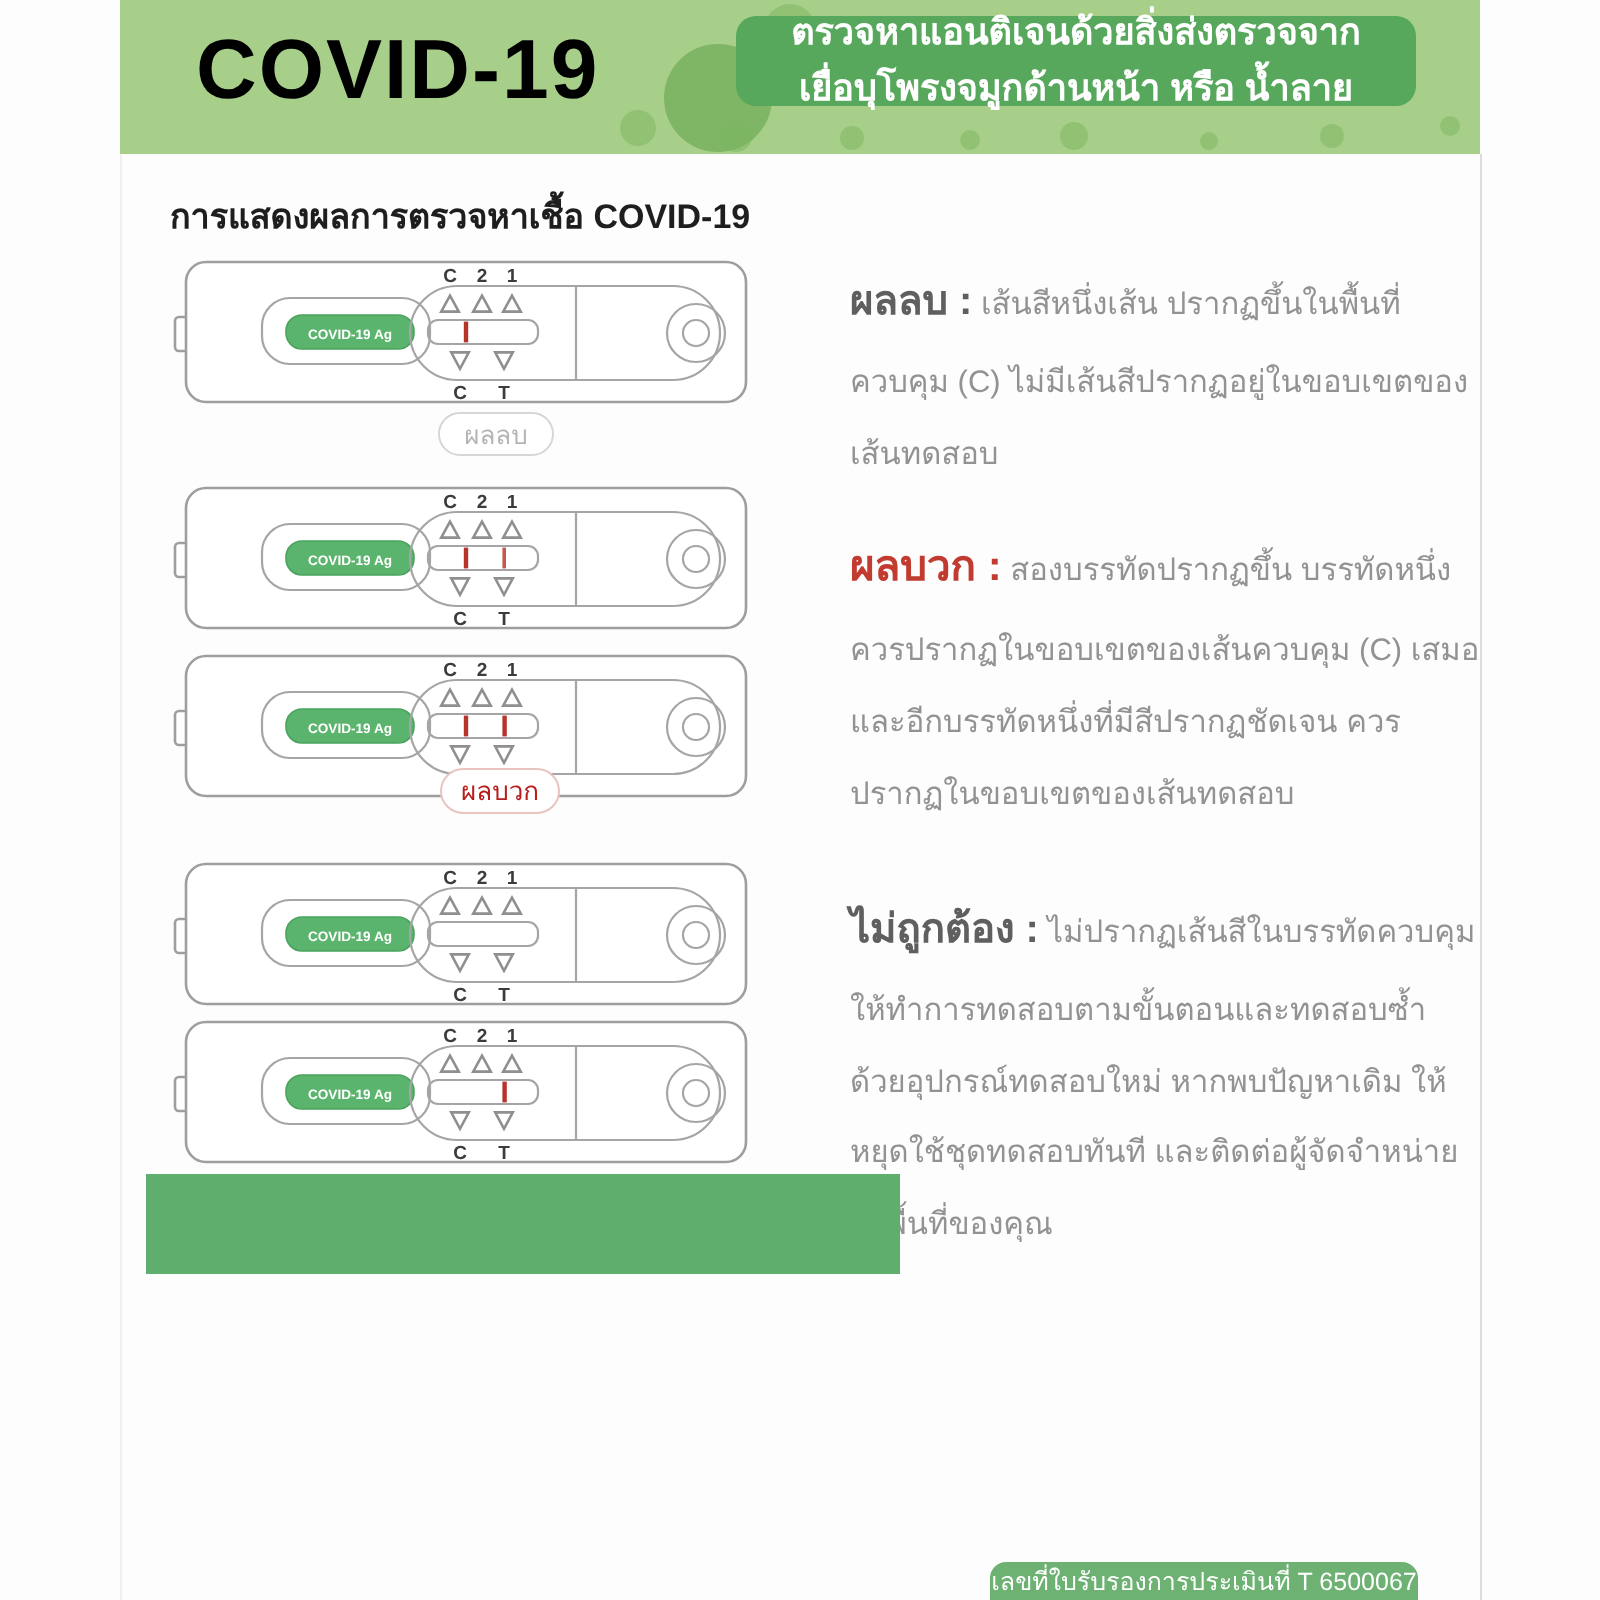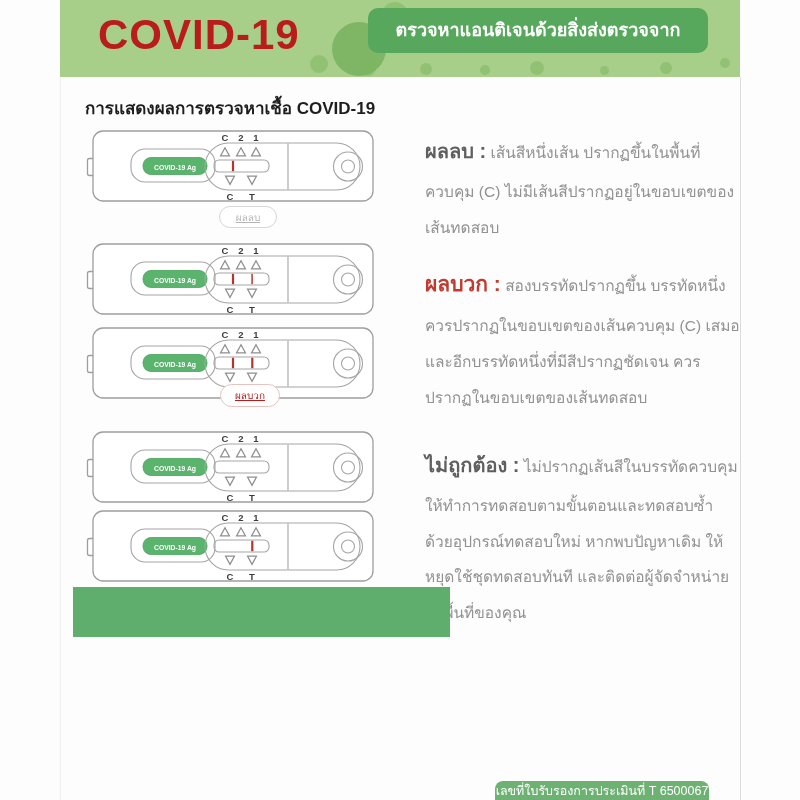--- a/index.html
+++ b/index.html
@@ -1,20 +1,20 @@
 <!DOCTYPE html>
 <html><head>
 <meta charset="utf-8">
 <style>
   html,body{margin:0;padding:0;background:#ffffff;}
   #page{position:relative;width:800px;height:800px;background:#fdfdfd;overflow:hidden;
         font-family:"Liberation Sans","DejaVu Sans",sans-serif;}
   
   .header{position:absolute;left:60px;top:0;width:680px;height:77px;background:#a7cf89;overflow:hidden;}
-  .covid-title{position:absolute;left:38px;top:11px;font-size:42px;font-weight:bold;color:#b91c1c;letter-spacing:1px;}
+  .covid-title{position:absolute;left:38px;top:11px;font-size:42px;font-weight:bold;color:#000000;letter-spacing:1px;}
   .subtitle-box{position:absolute;left:308px;top:8px;width:340px;height:45px;background:#57a85c;border-radius:10px;
         color:#fff;font-weight:bold;font-size:18px;text-align:center;display:flex;flex-direction:column;
         justify-content:center;line-height:1.55;}
   .virus{position:absolute;border-radius:50%;background:#7cb65e;opacity:.5;}
   .virus.dark{background:#5da348;opacity:.55;}
   
   .right-border{position:absolute;left:740px;top:77px;width:1px;height:723px;background:#dcdcdc;}
   .left-border{position:absolute;left:60px;top:77px;width:1px;height:723px;background:#f0f0f0;}
   .section-title{position:absolute;left:85px;top:94px;font-size:17px;font-weight:bold;color:#1e1e1e;}
   
@@ -22,21 +22,21 @@
   .cassette svg{display:block;width:288px;height:72px;overflow:visible;}
   .cassette .st{fill:#ffffff;stroke:#9e9e9e;stroke-width:1.3;}
   .cassette .thin{fill:none;stroke:#a5a5a5;stroke-width:1.1;}
   .cassette .tri{fill:#ffffff;stroke:#8f8f8f;stroke-width:1.3;}
   .cassette text{fill:#3c3c3c;font-weight:bold;font-family:"Liberation Sans","DejaVu Sans",sans-serif;}
   .cassette .mk{font-size:9.5px;}
   .cassette .ag{fill:#ffffff;font-size:6.8px;}
   .c1{top:130px;} .c2{top:243px;} .c3{top:327px;} .c4{top:431px;} .c5{top:510px;}
   
   .pill{position:absolute;border-radius:13px;display:flex;align-items:center;justify-content:center;
-        font-size:10px;background:#fff;box-sizing:border-box;text-decoration:underline;}
+        font-size:13px;background:#fff;box-sizing:border-box;}
   .pill-neg{left:219px;top:206px;width:58px;height:22px;border:1.5px solid #d6d6d6;color:#b5b5b5;}
   .pill-pos{left:220px;top:384px;width:60px;height:23px;border:1.5px solid #e7c4c0;color:#b91c1c;}
   
   .desc{position:absolute;left:425px;width:316px;color:#929292;font-size:15.5px;line-height:2.3;}
   .desc .lead{font-weight:bold;font-size:20px;color:#5f5f5f;}
   .desc.red .lead{color:#c23b30;font-size:21px;}
   .d1{top:128px;} .d2{top:260px;} .d3{top:442px;}
   
   .band{position:absolute;left:73px;top:587px;width:377px;height:50px;background:#5fae6e;}
   .badge{position:absolute;left:495px;top:781px;width:214px;height:26px;background:#6db173;border-radius:8px;
@@ -54,20 +54,21 @@
     <span class="virus" style="left:300px;top:60px;width:16px;height:16px;"></span>
     <span class="virus" style="left:360px;top:63px;width:12px;height:12px;"></span>
     <span class="virus" style="left:420px;top:65px;width:10px;height:10px;"></span>
     <span class="virus" style="left:470px;top:61px;width:14px;height:14px;"></span>
     <span class="virus" style="left:540px;top:66px;width:9px;height:9px;"></span>
     <span class="virus" style="left:600px;top:62px;width:12px;height:12px;"></span>
     <span class="virus" style="left:660px;top:58px;width:10px;height:10px;"></span>
     <div class="covid-title">COVID-19</div>
     <div class="subtitle-box">
       <span>ตรวจหาแอนติเจนด้วยสิ่งส่งตรวจจาก</span>
+      <span>เยื่อบุโพรงจมูกด้านหน้า หรือ น้ำลาย</span>
     </div>
   </div>
 
   <div class="left-border"></div>
   <div class="right-border"></div>
 
   <div class="section-title">การแสดงผลการตรวจหาเชื้อ COVID-19</div>
 
   <div class="cassette c1">
       <svg viewBox="-6 0 288 72" xmlns="http://www.w3.org/2000/svg">

